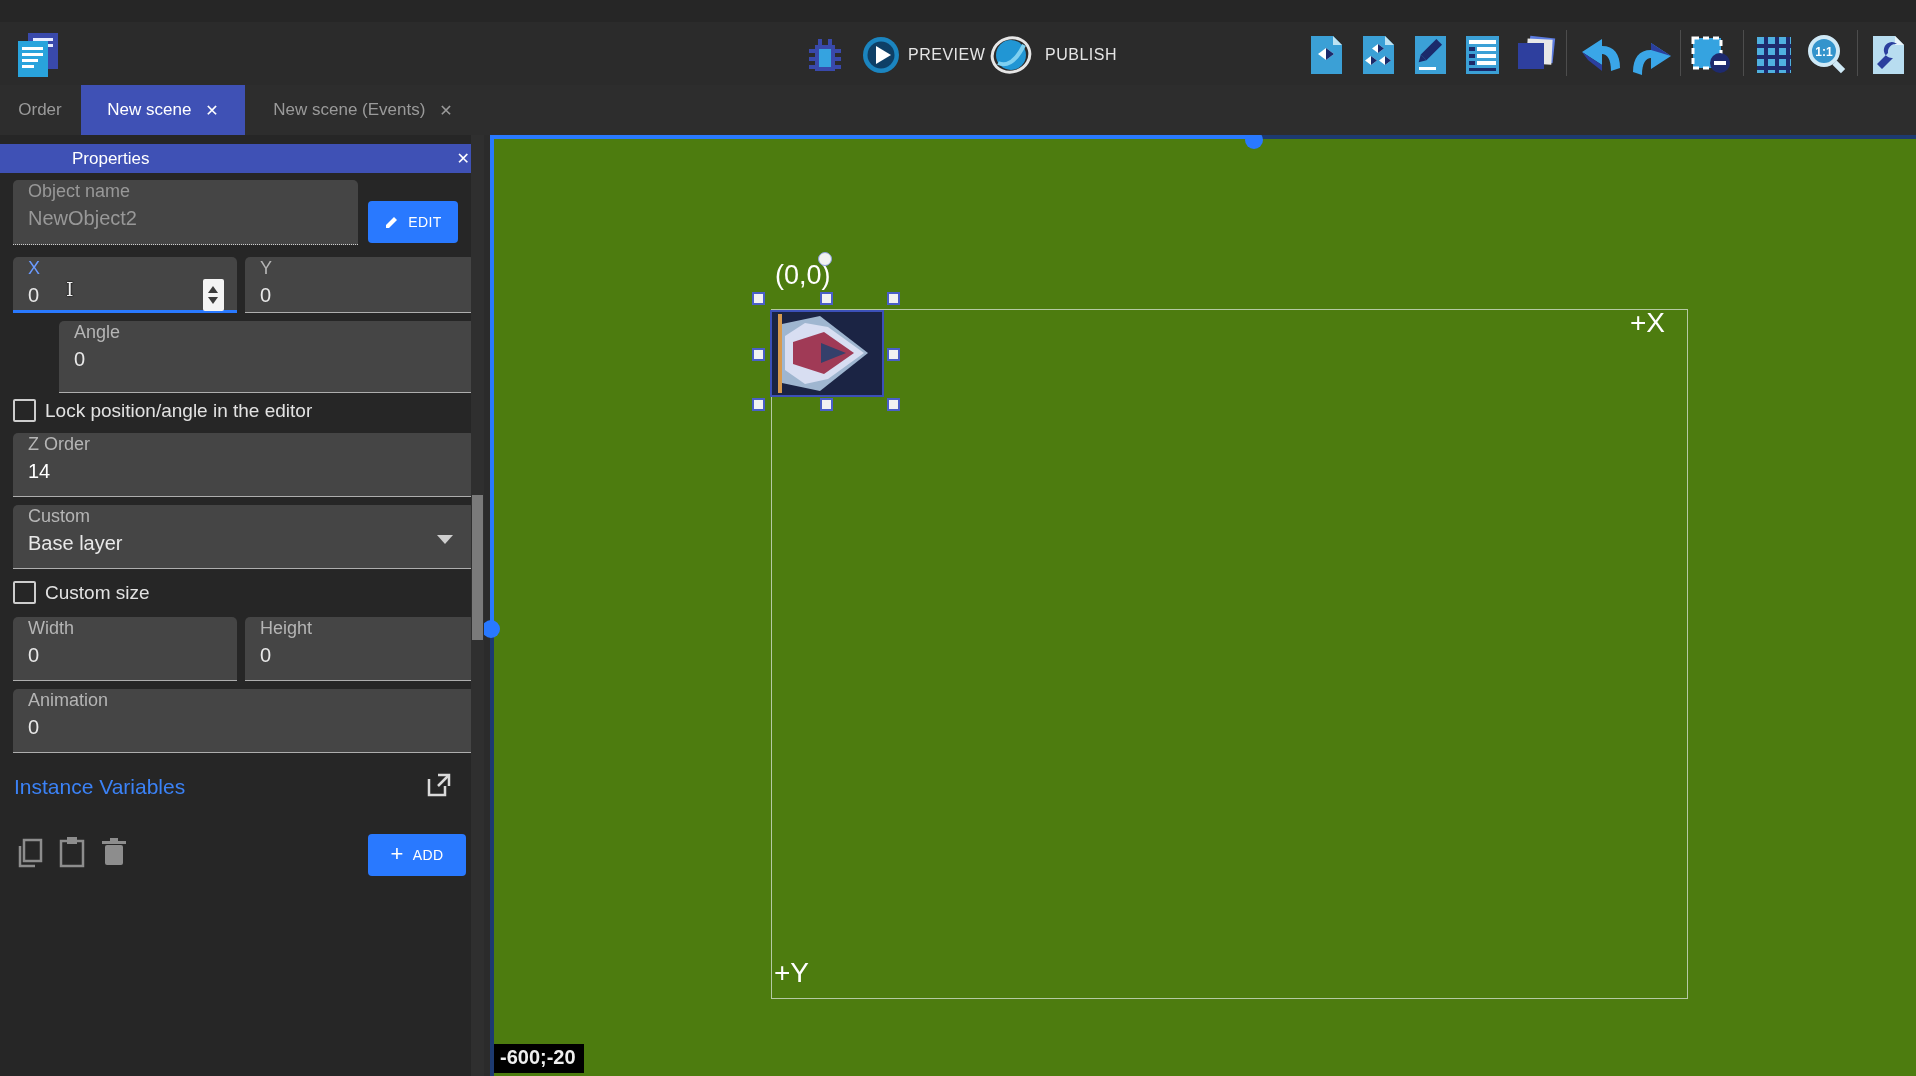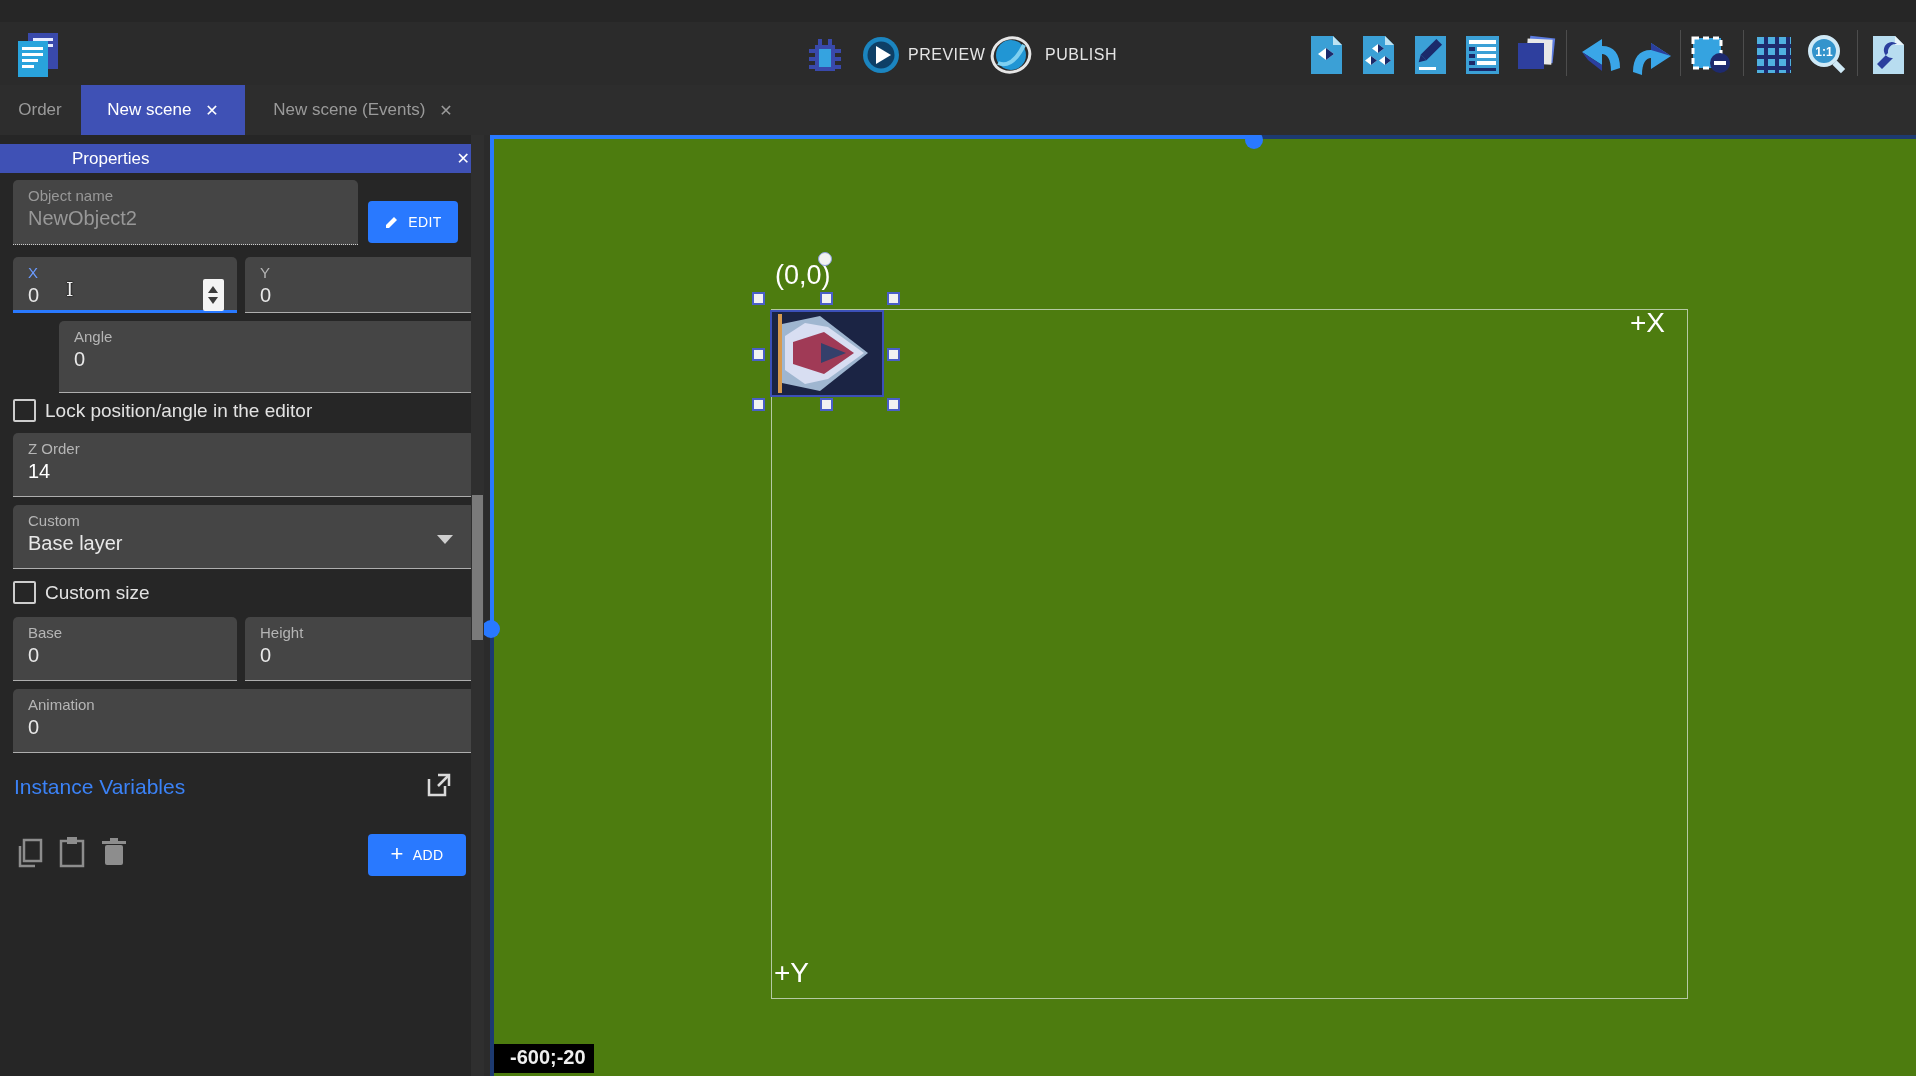--- a/index.html
+++ b/index.html
@@ -23,21 +23,21 @@
   .tab.active { background:#3f51b5; color:#fff; }
   .tab .tab-close { font-size:16px; }
 
   
   .panel { position:absolute; left:0; top:135px; width:484px; height:941px; background:#262626; }
   .panel-header { position:absolute; left:0; top:9px; width:484px; height:29px; background:#3f51b5; display:flex; align-items:center;padding-left:48px; }
   .panel-title { color:#fff; font-size:17px; margin-left:24px; }
   .panel-close { position:absolute; right:14px; top:0; height:29px; line-height:29px; color:#fff; font-size:16px; cursor:pointer; }
 
   .pfield { position:absolute; background:#454545; border-radius:5px 5px 0 0; border-bottom:1px solid #aeaeae; }
-  .plabel { position:absolute; left:15px; top:7px; font-size:15px; color:#b5b5b5; white-space:nowrap; }
+  .plabel { position:absolute; left:15px; top:1px; font-size:18px; color:#b5b5b5; white-space:nowrap; }
   .pvalue { position:absolute; left:15px; top:27px; font-size:20px; color:#e8e8e8; white-space:nowrap; }
   .pfield.focused { border-bottom:3px solid #2979ff; }
   .pfield.focused .plabel { color:#6b9bff; }
   .pfield.disabled { border-bottom:1px dotted #cfcfcf; }
   .pfield.disabled .plabel, .pfield.disabled .pvalue { color:#989898; }
 
   .spinner { position:absolute; right:13px; top:22px; width:21px; height:32px; background:#f4f4f4; border-radius:2px; cursor:pointer; }
   .spin-up { position:absolute; left:5px; top:7px; width:0; height:0; border-left:5.5px solid transparent; border-right:5.5px solid transparent; border-bottom:7px solid #3c3c3c; }
   .spin-down { position:absolute; left:5px; bottom:7px; width:0; height:0; border-left:5.5px solid transparent; border-right:5.5px solid transparent; border-top:7px solid #3c3c3c; }
 
@@ -65,21 +65,21 @@
   .vscroll-knob { position:absolute; left:-2px; top:485px; width:18px; height:18px; border-radius:50%; background:#2979ff; }
 
   .scene-rect { position:absolute; left:287px; top:174px; width:917px; height:690px; border:1px solid rgba(222,232,222,0.72); }
   .axis-label { position:absolute; color:#fff; font-size:28px; }
   .origin-label { position:absolute; left:291px; top:125px; color:#fff; font-size:27px; }
 
   .sel-box { position:absolute; left:286px; top:175px; width:114px; height:87px; background:#1b2444; border:2px solid #3c50b8; }
   .handle { position:absolute; width:13px; height:13px; background:#f2f2f2; border:2px solid #4a5fc8; cursor:pointer; }
   .rotate-knob { position:absolute; left:334px; top:117px; width:14px; height:14px; background:#f2f2f2; border-radius:50%; border:1px solid #8fa0e0; cursor:pointer; }
 
-  .coords-badge { position:absolute; left:10px; top:909px; background:#000; color:#efefef; font-size:20px; font-weight:600; padding:2px 8px 4px 16px; }
+  .coords-badge { position:absolute; left:10px; top:909px; background:#000; color:#efefef; font-size:20px; font-weight:600; padding:2px 8px 4px 6px; }
 
   .icursor { position:absolute; left:66px; top:143px; color:#f0f0f0; font-family:"DejaVu Serif", serif; font-size:19px; text-shadow:0 0 2px #000, 0 0 1px #000; }
 </style>
 </head>
 <body>
 
 <div id="app">
 
 
   <div class="toolbar">
@@ -260,21 +260,21 @@
     <div class="pfield" style="left:13px;top:370px;width:462px;height:64px;">
       <span class="plabel">Custom</span>
       <span class="pvalue">Base layer</span>
       <div class="caret-down"></div>
     </div>
 
     <div class="checkbox" style="left:13px;top:446px;"></div>
     <span class="check-label" style="left:45px;top:447px;">Custom size</span>
 
     <div class="pfield" style="left:13px;top:482px;width:224px;height:64px;">
-      <span class="plabel">Base</span>
+      <span class="plabel">Width</span>
       <span class="pvalue">0</span>
     </div>
     <div class="pfield" style="left:245px;top:482px;width:230px;height:64px;">
       <span class="plabel">Height</span>
       <span class="pvalue">0</span>
     </div>
 
     <div class="pfield" style="left:13px;top:554px;width:462px;height:64px;">
       <span class="plabel">Animation</span>
       <span class="pvalue">0</span>

